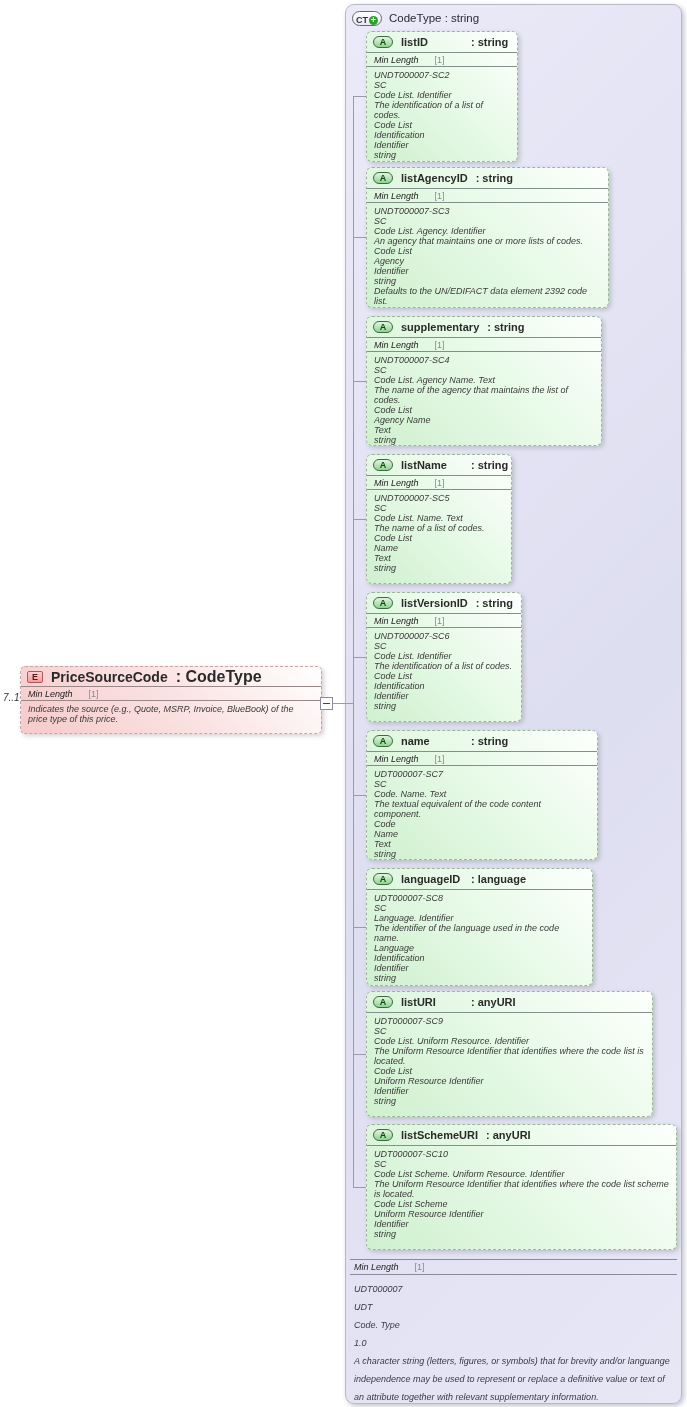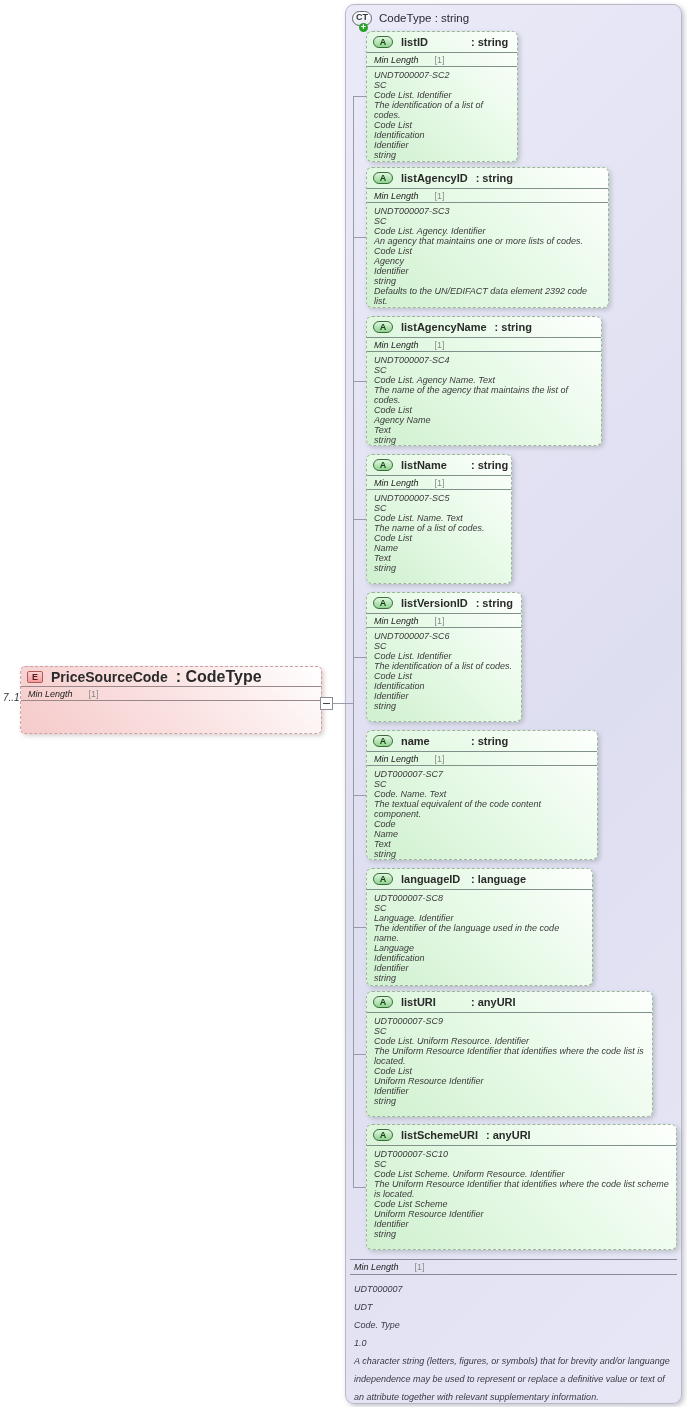--- a/index.html
+++ b/index.html
@@ -21,21 +21,21 @@
   }
   .ct-header {
     position: absolute; top: 4px; left: 6px; height: 18px;
     display: flex; align-items: center; gap: 7px;
   }
   .ct-icon {
     height: 15px; padding: 0 3px;
     border: 1.5px solid #666672; border-radius: 8px;
     background: linear-gradient(#ffffff, #e9e9f5);
     display: flex; align-items: flex-end; gap: 1px;
-    font-size: 9px; font-weight: bold; color: #33333d; flex-direction: column;
+    font-size: 9px; font-weight: bold; color: #33333d;
   }
   .plus-circle {
     width: 9px; height: 9px; border-radius: 50%;
     background: #2ba12b; color: #fff;
     font-size: 9px; line-height: 9px; font-weight: bold; text-align: center;
   }
   .ct-title { font-size: 11.5px; font-weight: normal; color: #2a2a34; }
 
   
   .vline { position: absolute; background: #9a9aa8; width: 1px; }
@@ -199,21 +199,21 @@
 Code List
 Agency
 Identifier
 string
 Defaults to the UN/EDIFACT data element 2392 code list.</div>
   </div>
 
   <div class="attr-box attr-3">
     <div class="box-header">
       <span class="a-icon">A</span>
-      <span class="attr-name">listAgencyName</span>
+      <span class="attr-name">supplementary</span>
       <span class="attr-type">: string</span>
     </div>
     <div class="facet-row">
       <span class="facet-name">Min Length</span>
       <span class="facet-value">[1]</span>
     </div>
     <div class="docs">UNDT000007-SC4
 SC
 Code List. Agency Name. Text
 The name of the agency that maintains the list of codes.
@@ -350,18 +350,19 @@
 <div class="elem-box">
   <div class="box-header">
     <span class="e-icon">E</span>
     <span class="elem-name">PriceSourceCode</span>
     <span class="elem-type">: CodeType</span>
   </div>
   <div class="facet-row">
     <span class="facet-name">Min Length</span>
     <span class="facet-value">[1]</span>
   </div>
+  <div class="docs">Indicates the source (e.g., Quote, MSRP, Invoice, BlueBook) of the price type of this price.</div>
 </div>
 
 <div class="handle">
     <div class="minus"></div>
   </div>
 <div class="hline" style="left:333px; top:703px; width:20px;"></div>
 
 </body></html>

